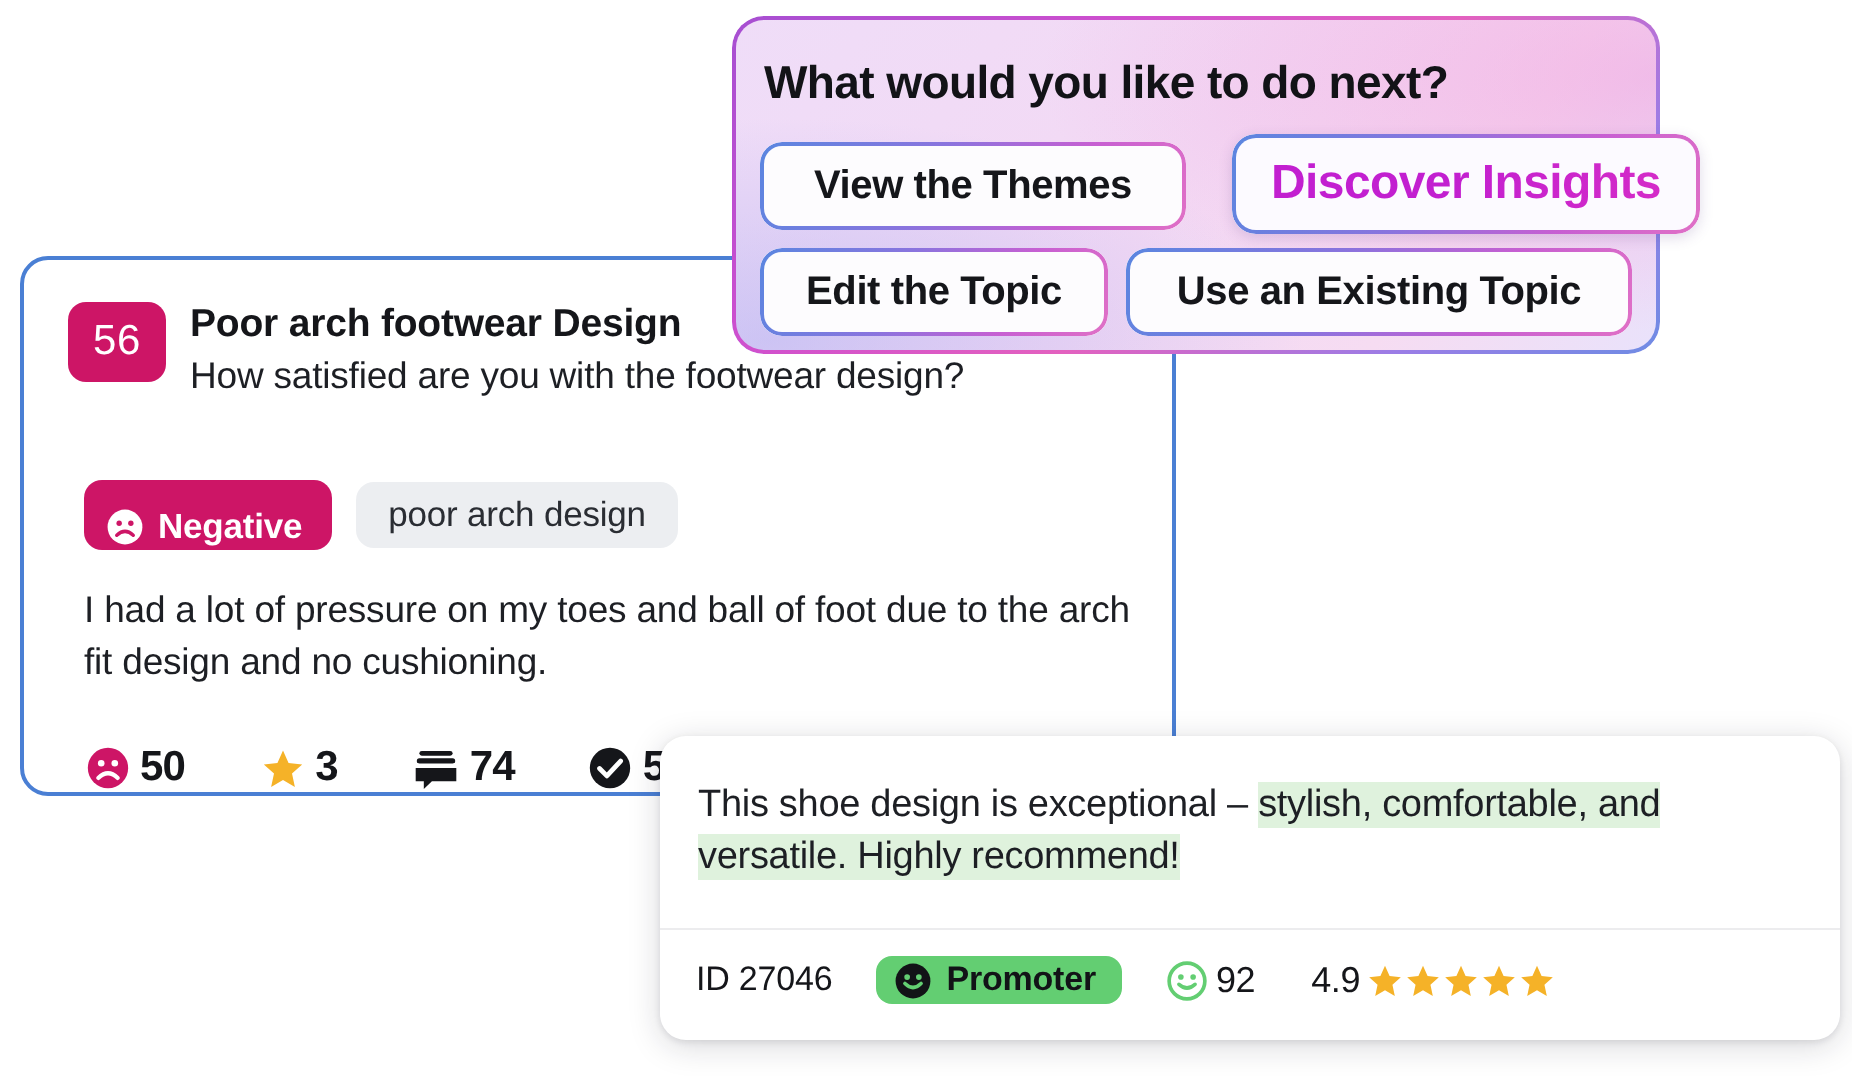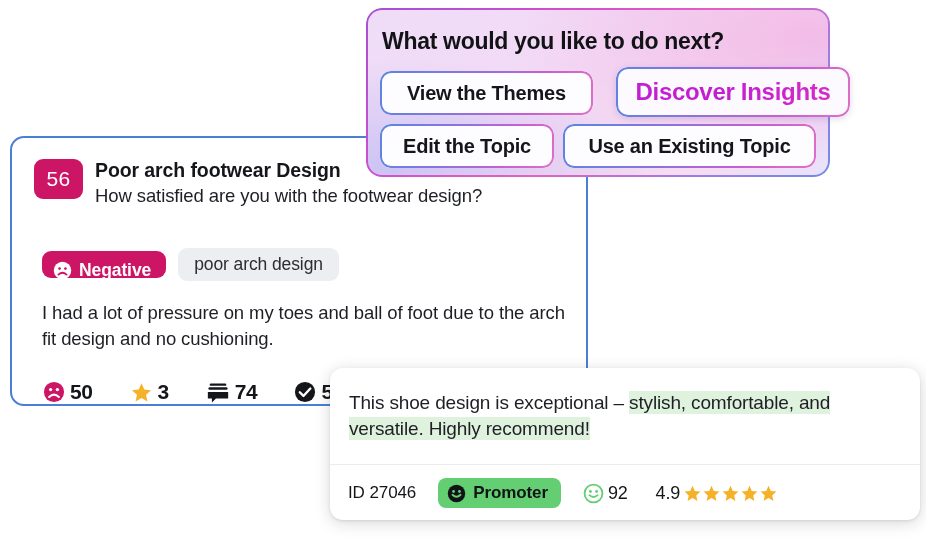--- a/index.html
+++ b/index.html
@@ -12,21 +12,21 @@
     background: #ffffff;
     font-family: "Liberation Sans", sans-serif;
     overflow: hidden;
     position: relative;
   }
 
   
   #feedback-card {
     position: absolute;
     left: 10px;
-    top: 136px;
+    top: 128px;
     width: 578px;
     height: 270px;
     background: #ffffff;
     border: 2px solid #4a7fd4;
     border-radius: 14px;
     box-sizing: border-box;
     z-index: 2;
   }
 
   .fc-header {
@@ -76,21 +76,21 @@
     left: 30px;
     top: 110px;
     display: flex;
     align-items: center;
     gap: 12px;
   }
   .pill-negative {
     background: #cd1566;
     color: #ffffff;
     border-radius: 9px;
-    height: 27px;
+    height: 35px;
     display: flex;
     align-items: center;
     gap: 7px;
     padding: 12px 15px 0 11px;
     font-size: 17.5px;
     font-weight: bold;
     box-sizing: border-box;
     letter-spacing: -0.1px;
   }
   .pill-theme {
@@ -288,21 +288,21 @@
     gap: 22px;
   }
   .vb-id {
     font-size: 17px;
     color: #15161a;
     letter-spacing: -0.1px;
   }
   .pill-promoter {
     background: #63ce72;
     border-radius: 8px;
-    height: 30px;
+    height: 24px;
     display: flex;
     align-items: center;
     gap: 7px;
     padding: 0 13px 0 9px;
     font-size: 17px;
     font-weight: bold;
     color: #121317;
     box-sizing: border-box;
     letter-spacing: -0.1px;
   }

